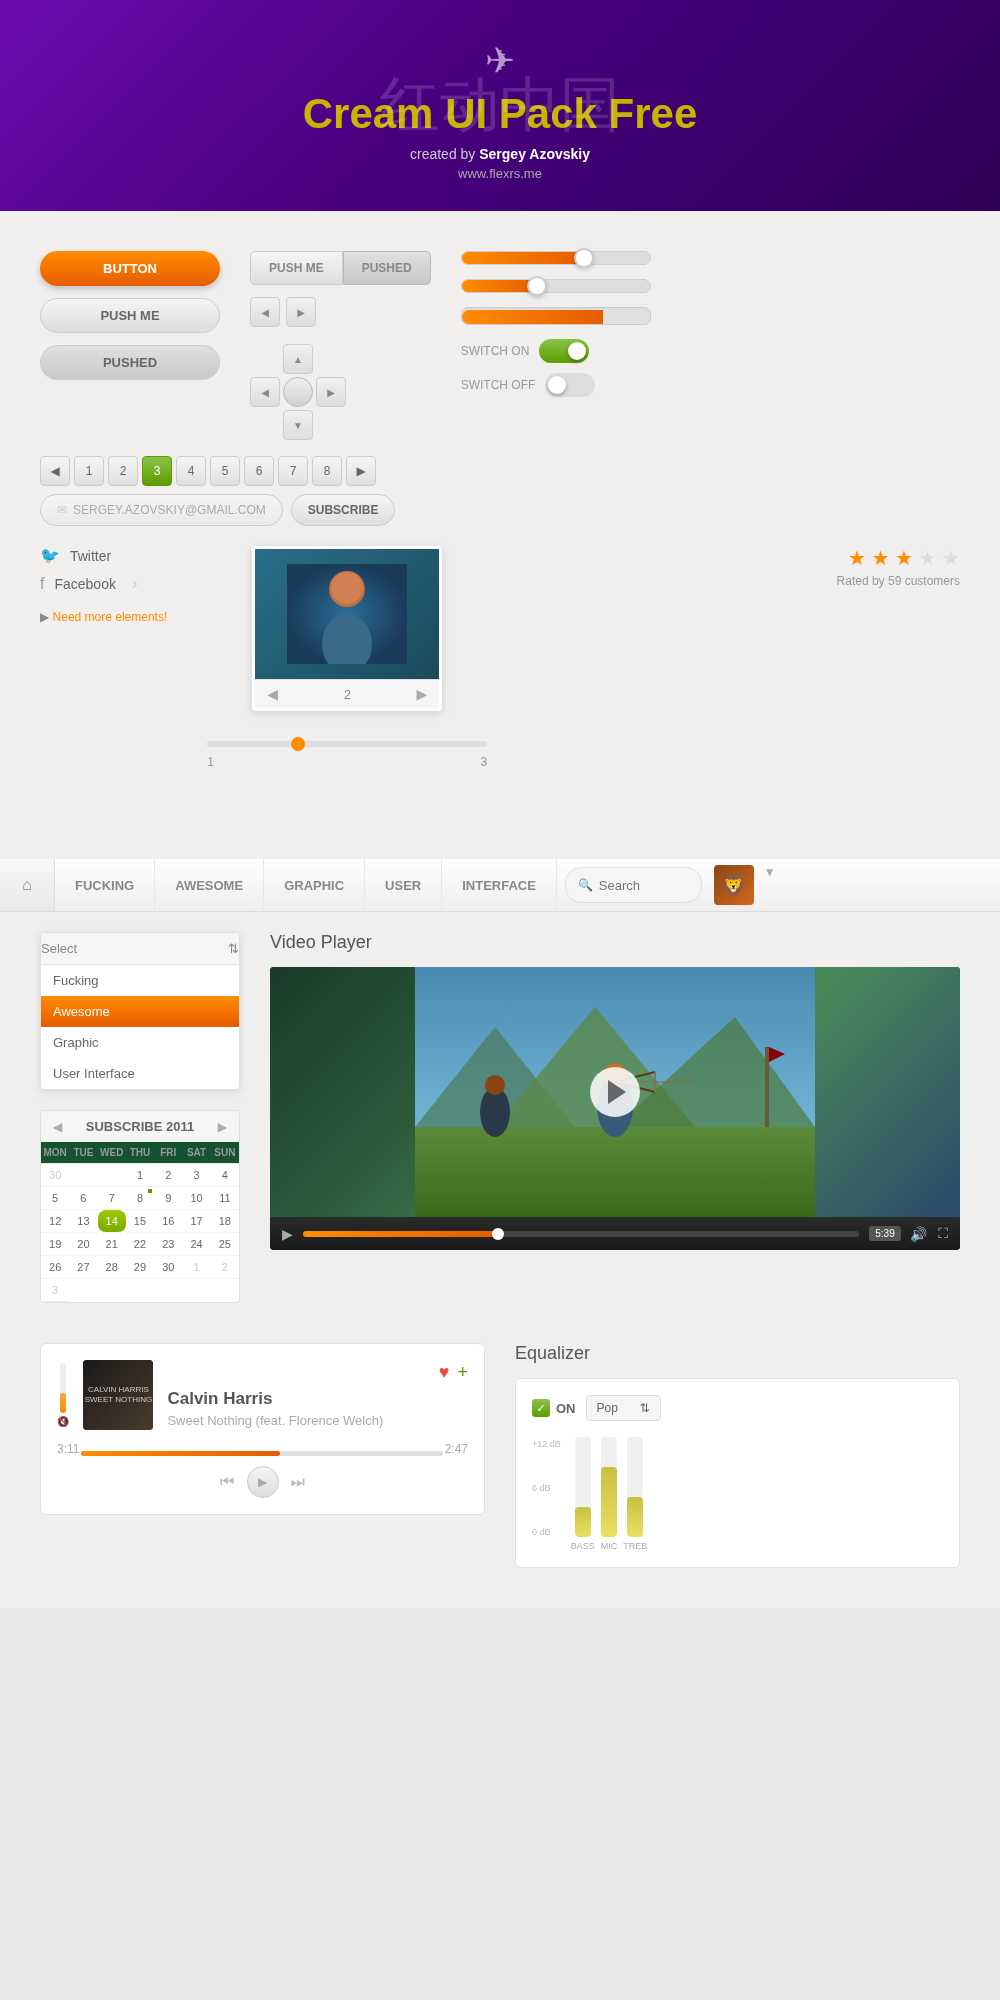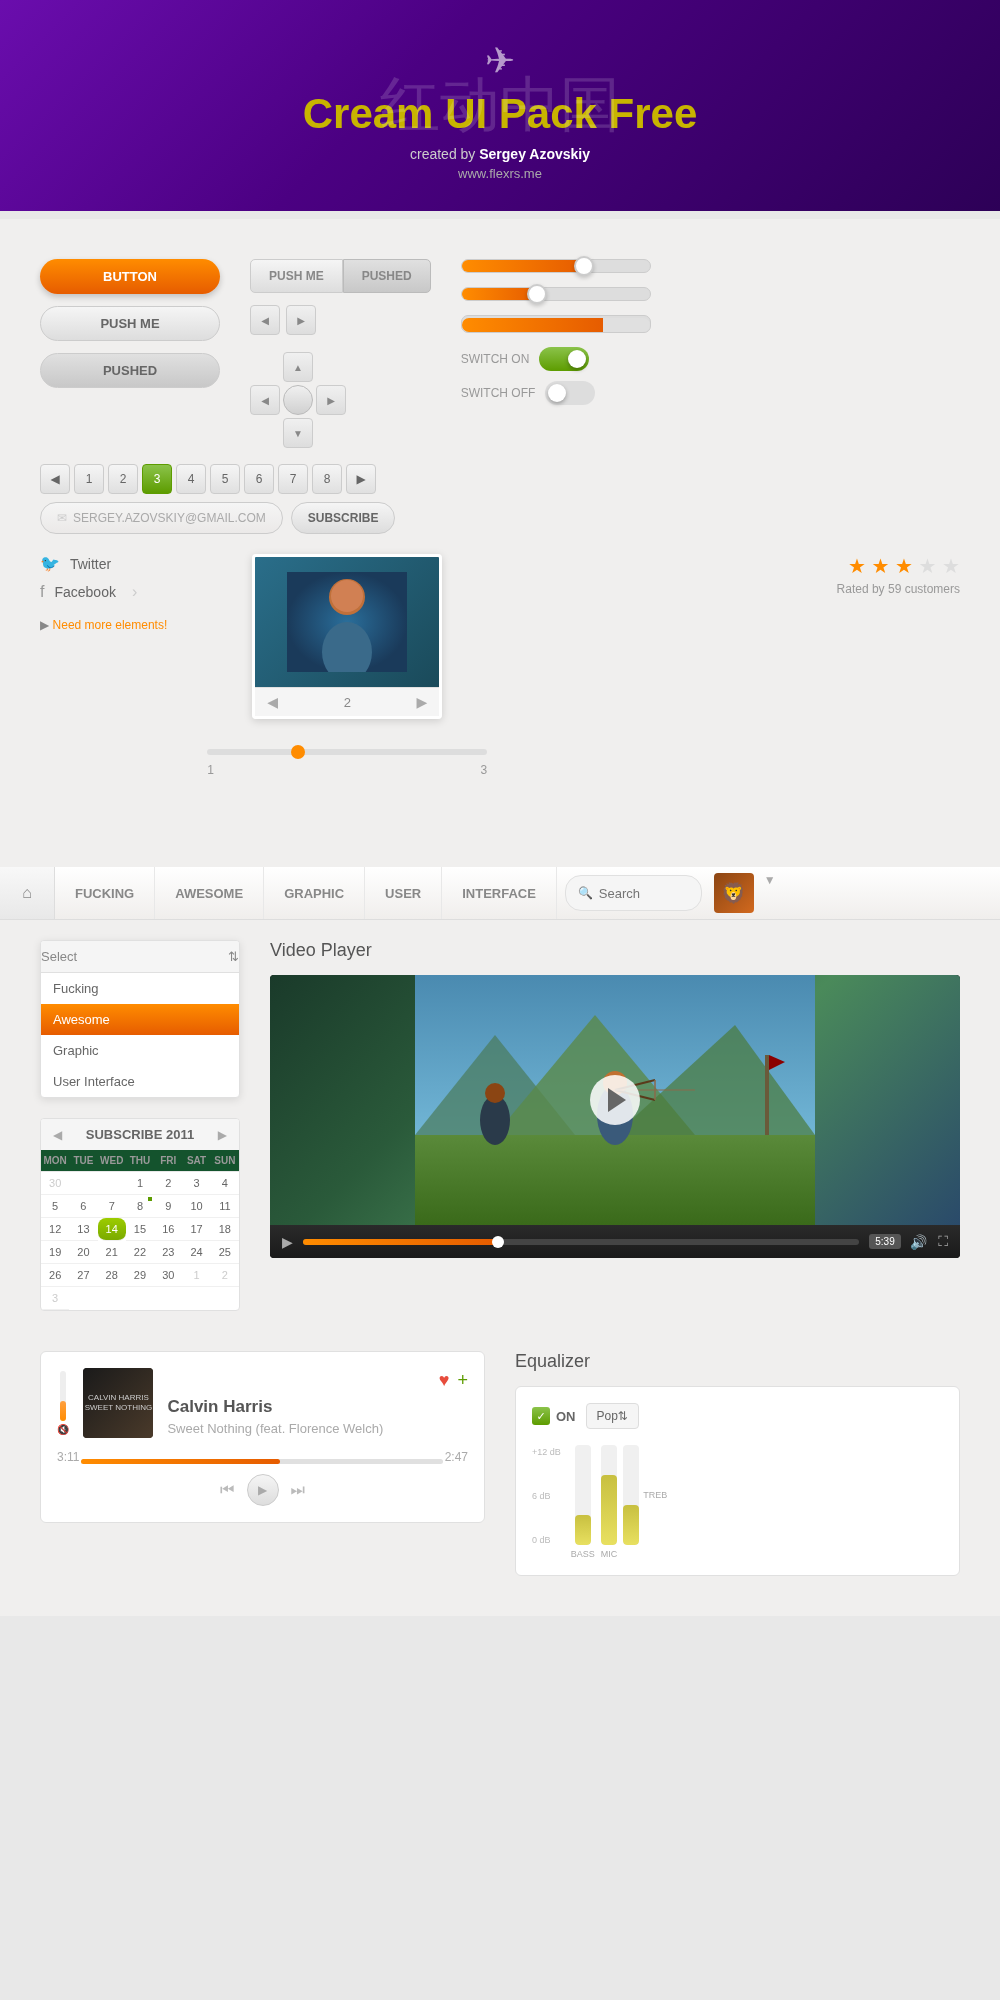--- a/index.html
+++ b/index.html
@@ -22,21 +22,20 @@
     .header h1 { color: #fff; font-size: 42px; font-weight: 300; margin-bottom: 8px; }
     .header h1 span { color: #c8b400; font-weight: bold; }
     .header .subtitle { color: #ccc; font-size: 14px; }
     .header .subtitle strong { color: #fff; }
     .header .url { color: #aaa; font-size: 13px; margin-top: 4px; }
 
     
     .section1 {
       background: #f0efee;
       padding: 30px 40px 40px;
-      margin-top: 8px;
     }
 
     
     .btn-orange {
       background: linear-gradient(to bottom, #ff8c00, #e65c00);
       color: #fff; border: none; border-radius: 20px;
       padding: 10px 28px; font-size: 13px; font-weight: bold;
       cursor: pointer; text-transform: uppercase;
       box-shadow: 0 3px 6px rgba(0,0,0,0.2);
     }
@@ -382,21 +381,21 @@
     }
     .eq-checkbox {
       width: 18px; height: 18px; background: linear-gradient(to bottom, #8bc34a, #5d9c00);
       border-radius: 3px; display: flex; align-items: center; justify-content: center;
       color: #fff; font-size: 11px;
     }
     .eq-on-label { color: #666; font-size: 13px; font-weight: bold; }
     .eq-preset-select {
       background: #f5f5f5; border: 1px solid #ddd; border-radius: 4px;
       padding: 5px 10px; font-size: 12px; color: #666;
-      display: flex; align-items: center; gap: 0; cursor: pointer;
+      display: flex; align-items: center; gap: 22px; cursor: pointer;
     }
 
     
     .bottom-row { display: flex; gap: 30px; padding: 0 40px 40px; background: #f0efee; }
     .bottom-left { flex: 1; }
     .bottom-right { flex: 1; }
   </style>
 </head>
 <body>
 
@@ -795,21 +794,21 @@
           <span style="font-size:9px;color:#aaa;">BASS</span>
         </div>
 
         <div style="display:flex;flex-direction:column;align-items:center;gap:4px;">
           <div style="width:16px;height:100px;background:#f0f0f0;border-radius:4px;position:relative;overflow:hidden;">
             <div style="position:absolute;bottom:0;width:100%;height:70%;background:linear-gradient(to top,#e8e060,#c8c040);border-radius:4px;"></div>
           </div>
           <span style="font-size:9px;color:#aaa;">MIC</span>
         </div>
 
-        <div style="display:flex;flex-direction:row;align-items:center;gap:4px;">
+        <div style="display:flex;flex-direction:column;align-items:center;gap:4px;">
           <div style="width:16px;height:100px;background:#f0f0f0;border-radius:4px;position:relative;overflow:hidden;">
             <div style="position:absolute;bottom:0;width:100%;height:40%;background:linear-gradient(to top,#e8e060,#c8c040);border-radius:4px;"></div>
           </div>
           <span style="font-size:9px;color:#aaa;">TREB</span>
         </div>
       </div>
     </div>
   </div>
 </div>
 

